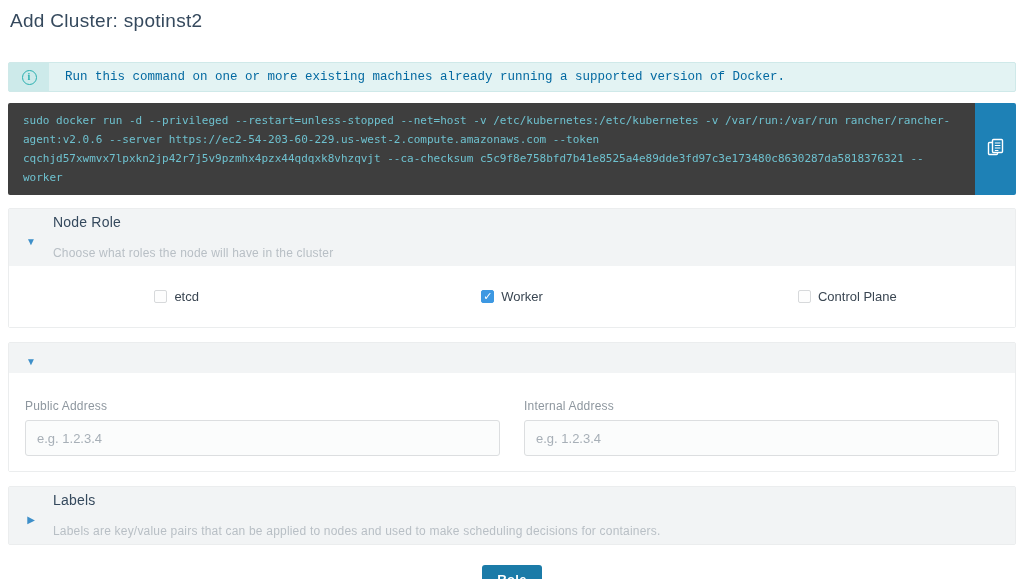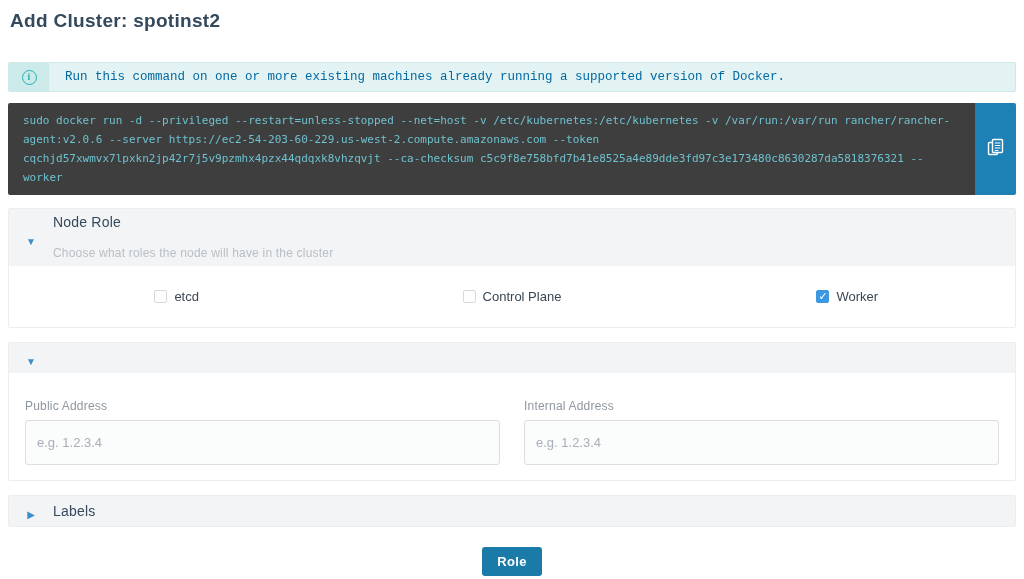--- a/index.html
+++ b/index.html
@@ -8,21 +8,21 @@
     font-family: "Liberation Sans", sans-serif;
     background: #ffffff;
     color: #35495d;
     padding: 10px 8px 8px 8px;
     overflow: hidden;
   }
 
   
   .page-title {
     font-size: 19px;
-    font-weight: 700;
+    font-weight: 400;
     letter-spacing: 0.3px;
     color: #35495d;
     margin: 0 0 30px 2px;
   }
 
   
   .banner {
     display: flex;
     align-items: stretch;
     background: #e3f3f3;
@@ -177,21 +177,21 @@
   }
   .field { flex: 1; }
   .field-label {
     font-size: 12px;
     color: #8e979f;
     margin-bottom: 7px;
     letter-spacing: 0.2px;
   }
   .field input {
     width: 100%;
-    height: 45px;
+    height: 36px;
     border: 1px solid #dcdee0;
     border-radius: 3px;
     background: #fbfcfc;
     padding: 0 11px;
     font-size: 13px;
     font-family: "Liberation Sans", sans-serif;
     color: #35495d;
     outline: none;
   }
   .field input::placeholder { color: #a7afb7; }
@@ -257,28 +257,28 @@
   <div class="section-body">
     <div class="roles-row">
       <div class="role-col">
         <label class="cb">
           <span class="cb-box"></span>
           <span class="cb-label">etcd</span>
         </label>
       </div>
       <div class="role-col">
         <label class="cb">
+          <span class="cb-box checked"></span>
+          <span class="cb-label">Worker</span>
+        </label>
+      </div>
+      <div class="role-col">
+        <label class="cb">
           <span class="cb-box"></span>
           <span class="cb-label">Control Plane</span>
-        </label>
-      </div>
-      <div class="role-col">
-        <label class="cb">
-          <span class="cb-box checked"></span>
-          <span class="cb-label">Worker</span>
         </label>
       </div>
     </div>
   </div>
 </div>
 
 <div class="section">
   <div class="section-header">
     <span class="caret">▼</span>
   </div>
@@ -294,19 +294,20 @@
       </div>
     </div>
   </div>
 </div>
 
 <div class="section collapsed">
   <div class="section-header">
     <span class="caret">▶</span>
     <div class="section-titles">
       <div class="section-title">Labels</div>
+      <div class="section-subtitle">Labels are key/value pairs that can be applied to nodes and used to make scheduling decisions for containers.</div>
     </div>
   </div>
 </div>
 
 <div class="footer">
   <button class="done-btn">Role</button>
 </div>
 
 </body></html>

